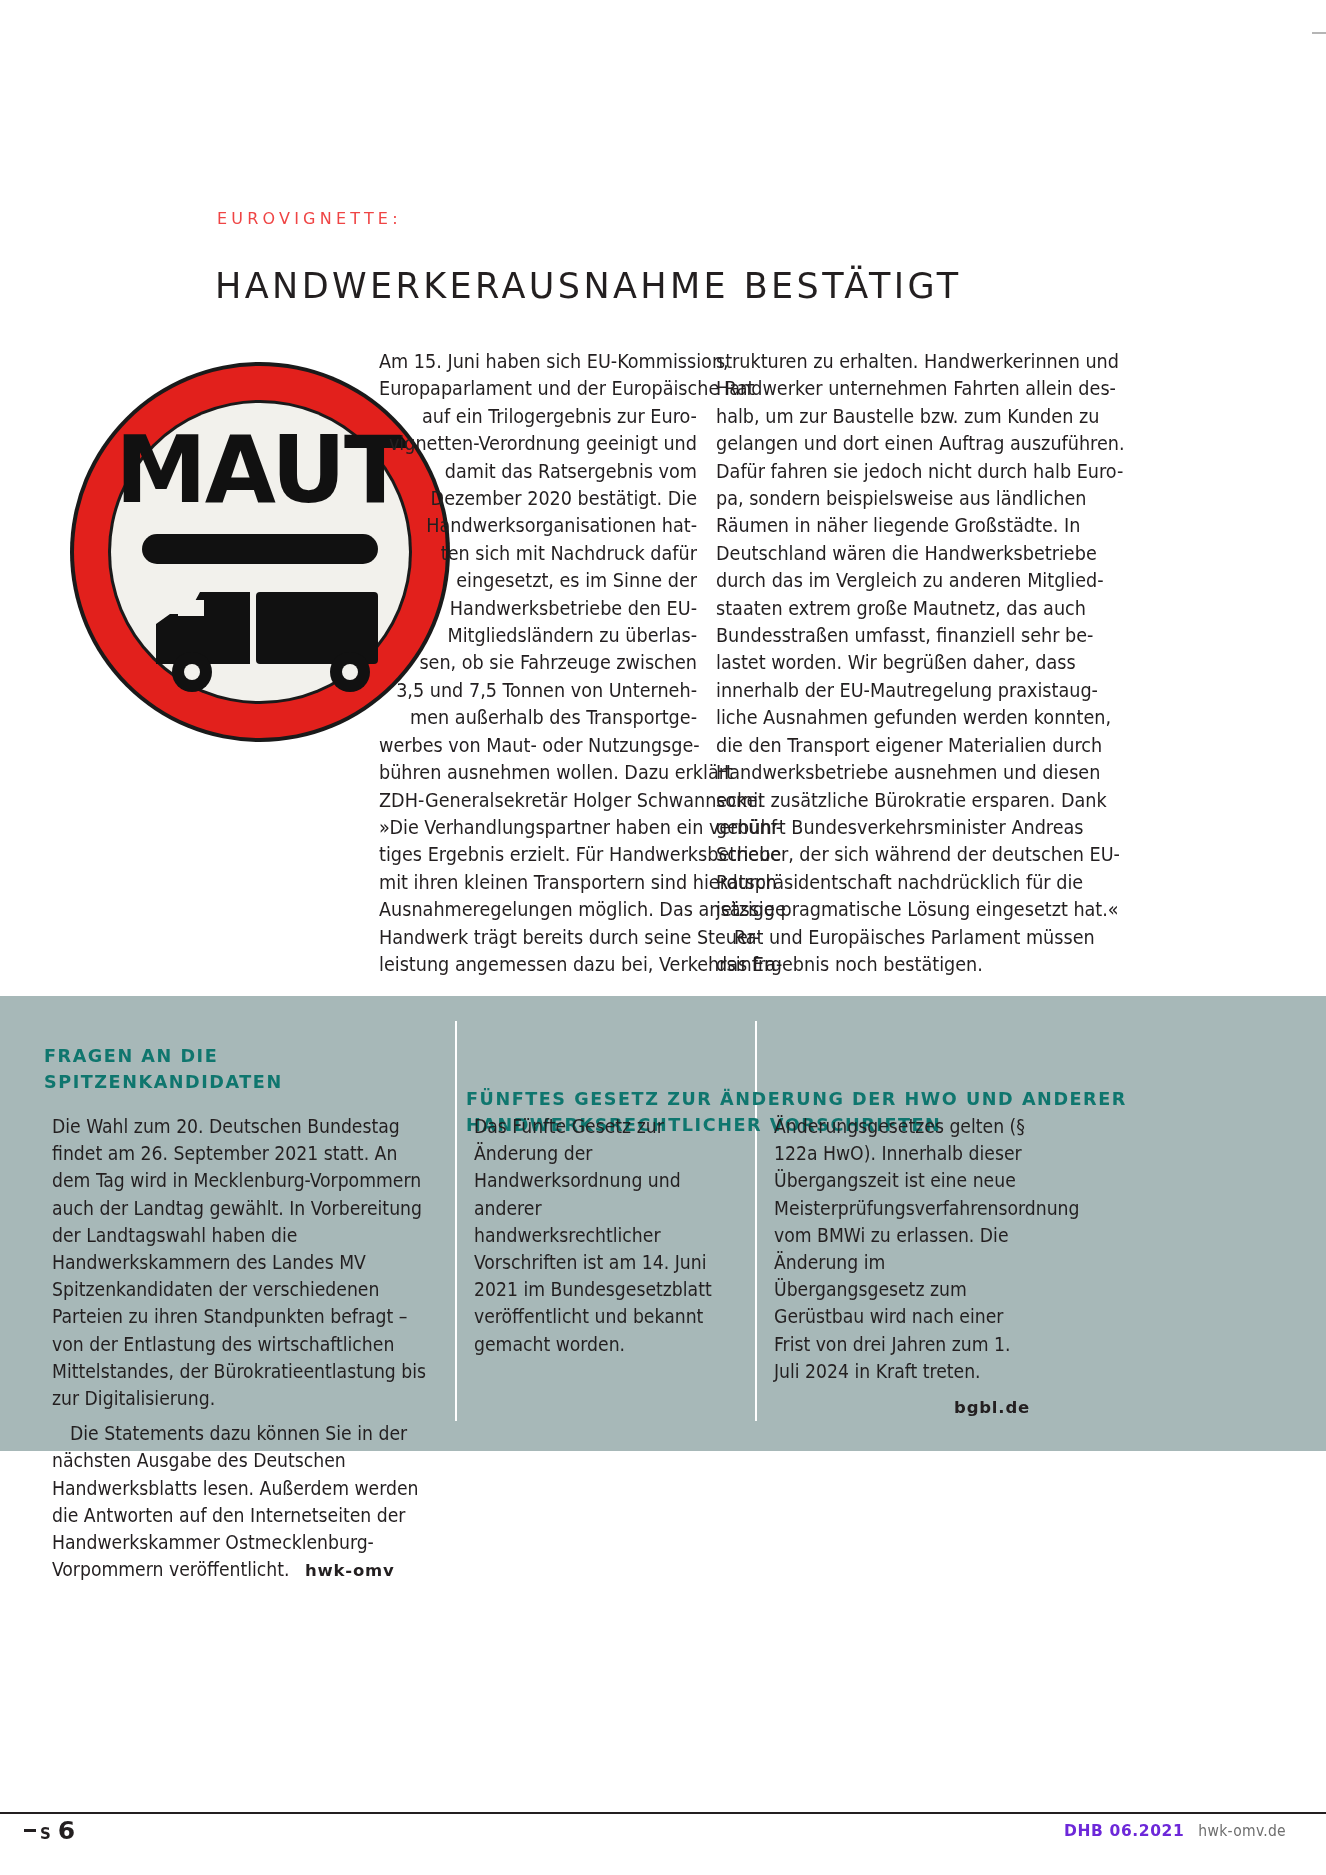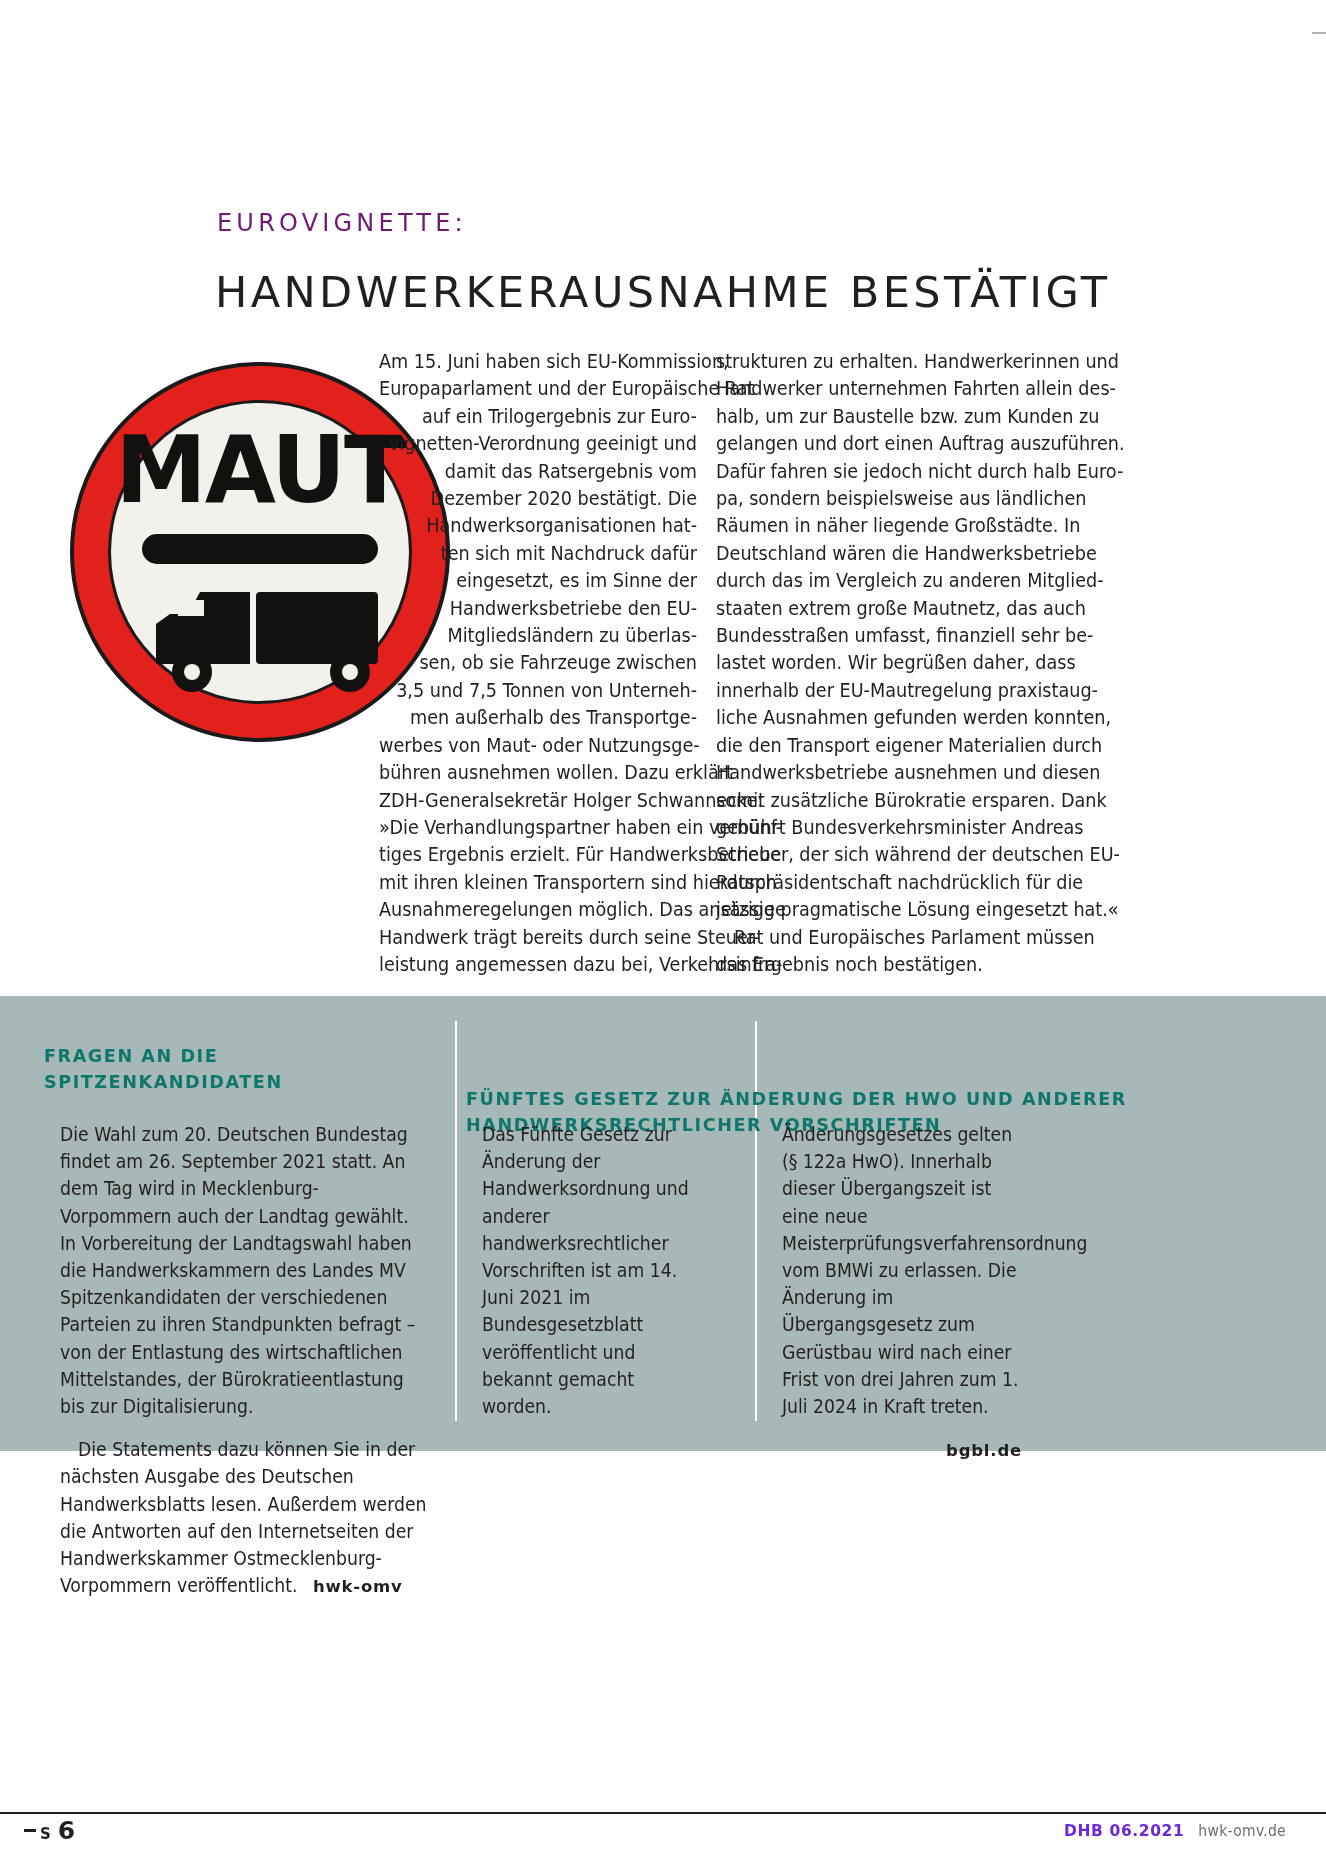--- a/index.html
+++ b/index.html
@@ -31,35 +31,35 @@
     position: absolute;
     left: 0;
     top: 0;
     width: 1326px;
   }
 
   .kicker {
     position: absolute;
     left: 217px;
     top: 209px;
-    font-size: 24px;
+    font-size: 16px;
     letter-spacing: 4.2px;
-    color: #701a75;
+    color: #ef4444;
     font-weight: 400;
     font-family: "DejaVu Sans", sans-serif;
     white-space: nowrap;
     text-align: center;
   }
 
   .headline {
     position: absolute;
     left: 215px;
     top: 240px;
     width: 900px;
-    font-size: 43px;
+    font-size: 35px;
     line-height: 47px;
     letter-spacing: 3.4px;
     color: #231f20;
     font-weight: 400;
     font-family: "DejaVu Sans", sans-serif;
   }
 
   
   .sign-wrap {
     position: absolute;
@@ -129,21 +129,21 @@
   .gp-head-1 { left: 44px; top: 1043px; width: 400px; }
   .gp-head-2 { left: 466px; top: 1043px; width: 800px; margin-top: 43px; }
 
   .gp-body {
     position: absolute;
     font-family: "DejaVu Sans Condensed", "Liberation Sans Narrow", "Liberation Sans", sans-serif;
     font-size: 19.2px;
     line-height: 27.2px;
     color: #231f20;
   }
-  .gp-body p { margin: 16px; }
+  .gp-body p { margin: 8px; }
   .gp-body .indent { text-indent: 18px; }
   .gp-col-1 { left: 44px; top: 1105px; width: 400px; }
   .gp-col-2 { left: 466px; top: 1105px; width: 256px; }
   .gp-col-3 { left: 766px; top: 1105px; width: 272px; }
 
   .src-tag {
     font-family: "DejaVu Sans", sans-serif;
     font-weight: bold;
     font-size: 16.5px;
     letter-spacing: 0.8px;

